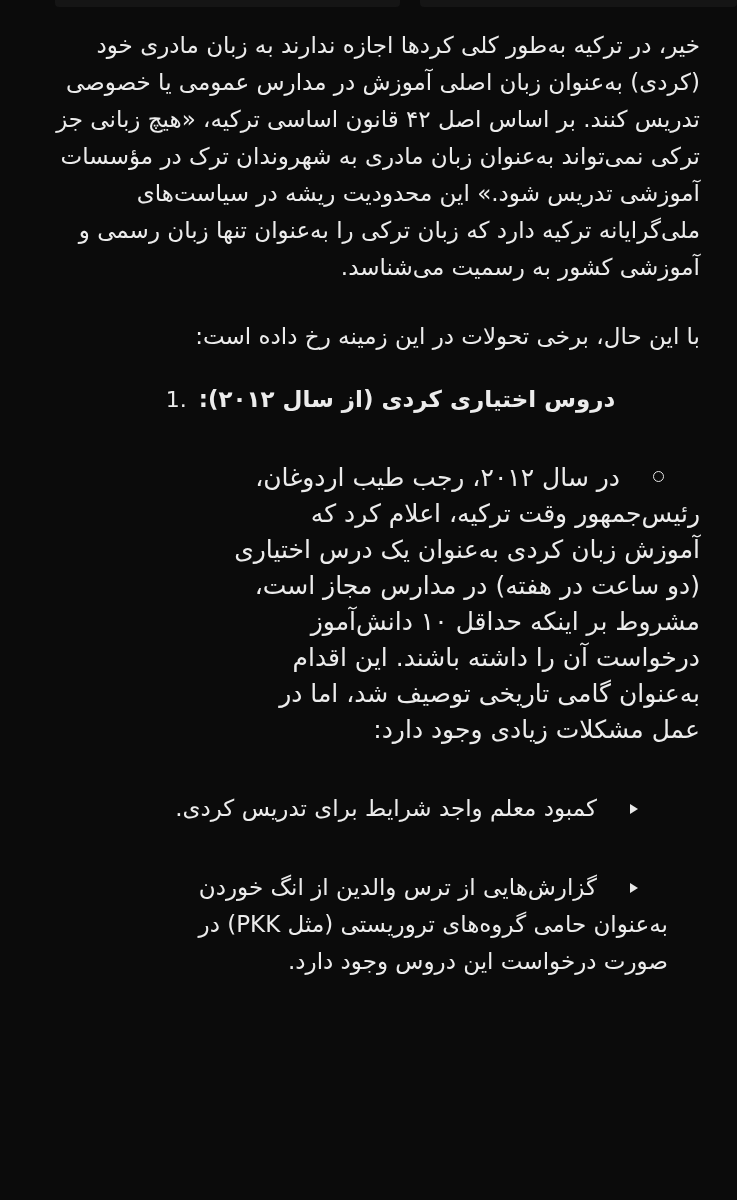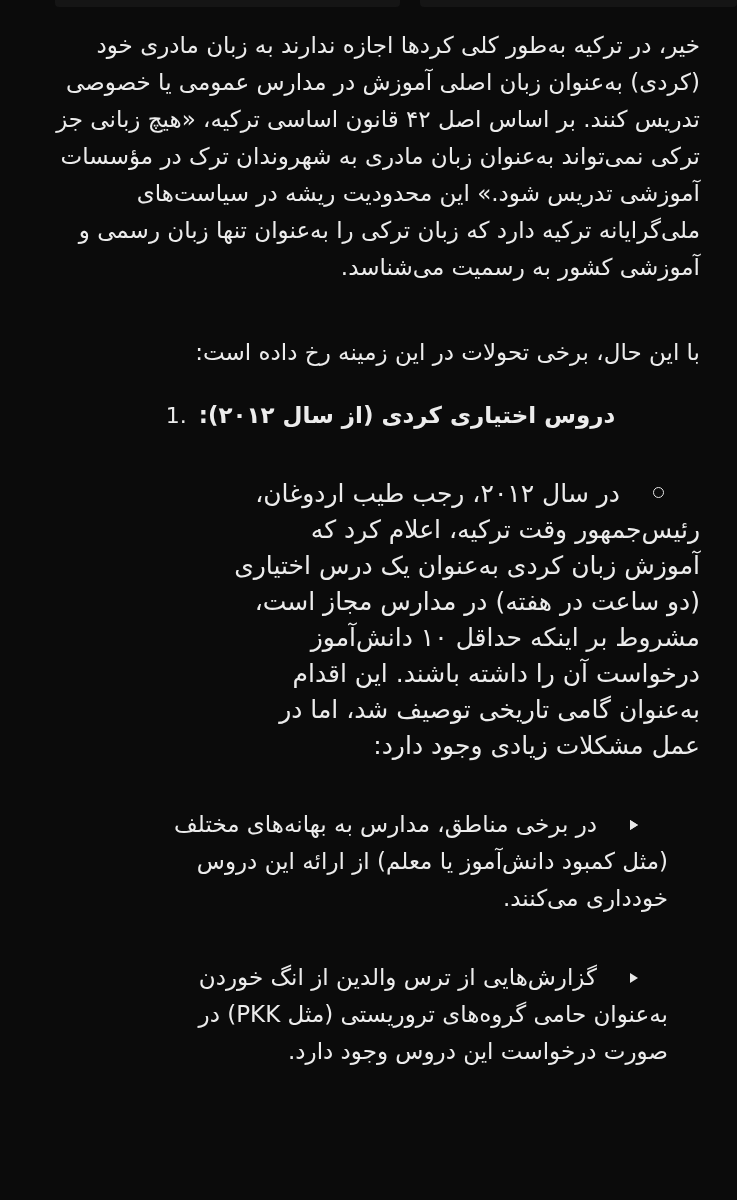--- a/index.html
+++ b/index.html
@@ -14,21 +14,21 @@
   .ts.seg2{left:420px;width:317px;}
 
   .msg{position:absolute;top:0;left:0;right:0;}
 
   .para{
     direction:rtl;text-align:right;
     font-size:23px;line-height:37px;
     margin:0 37px 0 35px;
   }
   .para.p1{margin-top:27px;}
-  .para.p2{margin-top:48px;}
+  .para.p2{margin-top:32px;}
 
   
   .olitem{
     direction:ltr;text-align:center;
     margin:26px 0 0 44px;
     font-size:23px;line-height:37px;white-space:nowrap;
   }
   .olitem .num{font-size:22px;letter-spacing:1px;margin-right:12px;}
   .olitem .ttl{font-weight:bold;}
 
@@ -85,26 +85,23 @@
     </div>
 
     <div class="li2">
       <span class="m2"></span>
       <span>در سال ۲۰۱۲، رجب طیب اردوغان، رئیس‌جمهور وقت ترکیه، اعلام کرد که آموزش زبان کردی به‌عنوان یک درس اختیاری (دو ساعت در هفته) در مدارس مجاز است، مشروط بر اینکه حداقل ۱۰ دانش‌آموز درخواست آن را داشته باشند. این اقدام به‌عنوان گامی تاریخی توصیف شد، اما در عمل مشکلات زیادی وجود دارد:</span>
     </div>
 
 
     <div class="li3">
       <span class="m3"></span>
+      <span>کمبود معلم واجد شرایط برای تدریس کردی.</span>
     </div>
 
-    <div class="li3">
-      <span class="m3"></span>
-      <span>در برخی مناطق، مدارس به بهانه‌های مختلف (مثل کمبود دانش‌آموز یا معلم) از ارائه این دروس خودداری می‌کنند.</span>
-    </div>
 
     <div class="li3">
       <span class="m3"></span>
       <span>گزارش‌هایی از ترس والدین از انگ خوردن به‌عنوان حامی گروه‌های تروریستی (مثل PKK) در صورت درخواست این دروس وجود دارد.</span>
     </div>
 
   </div>
 
   <div class="composer"></div>
 

